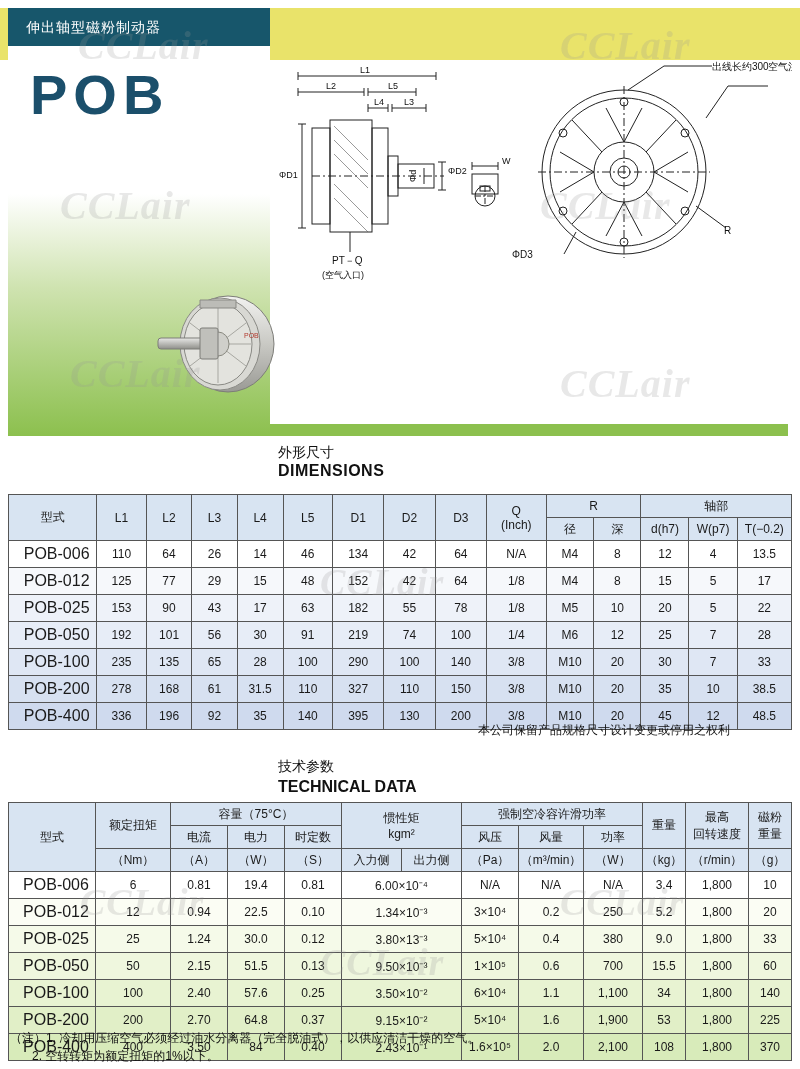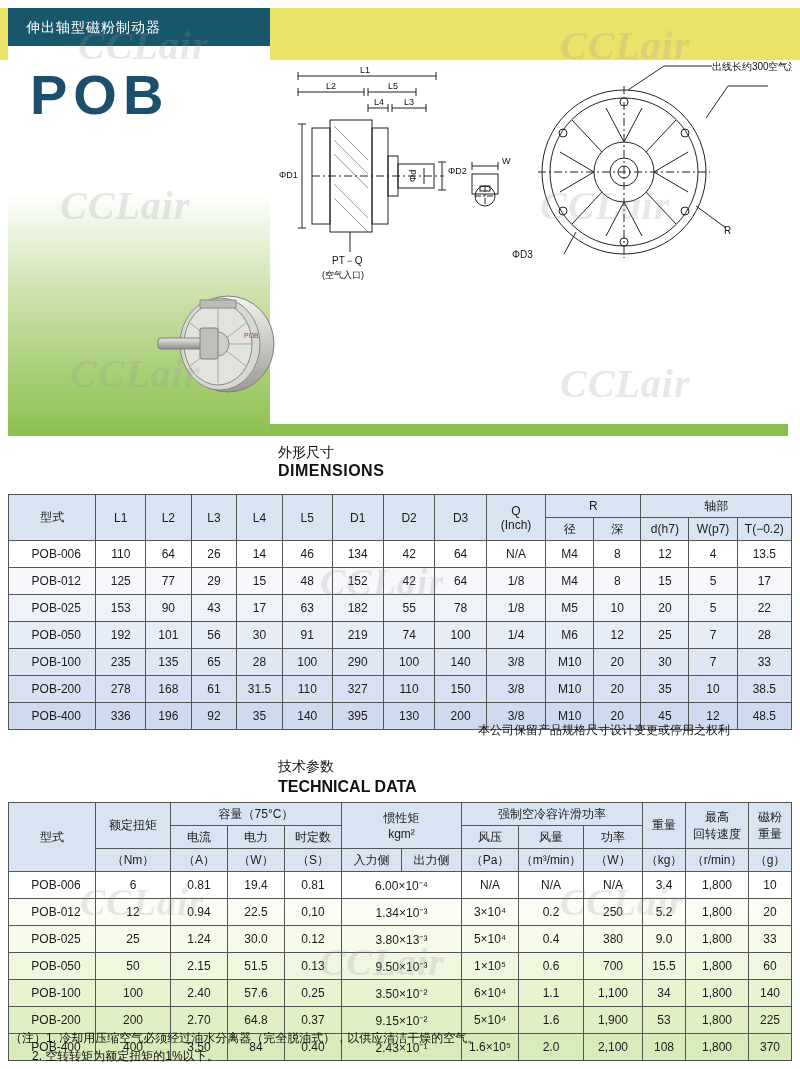--- a/index.html
+++ b/index.html
@@ -81,21 +81,21 @@
     padding:0;
     height:26px;
     font-weight:normal;
     white-space:nowrap;
   }
   .tbl .hdr td{
     background:#d8e4f2;
     font-size:12px;
     height:22px;
   }
-  .model-cell{ text-align:left; padding-left:8px !important; font-size:12px;}
+  .model-cell{ text-align:left; padding-left:8px !important; font-size:16px;}
   .note{
     position:absolute;font-size:12px;color:#111;
   }
   .tech-caption{
     position:absolute;left:278px;top:758px;font-size:14px;color:#111;
   }
   .tech-caption2{
     position:absolute;left:278px;top:778px;font-size:16px;font-weight:bold;color:#111;
   }
   .small{font-size:12px;}

